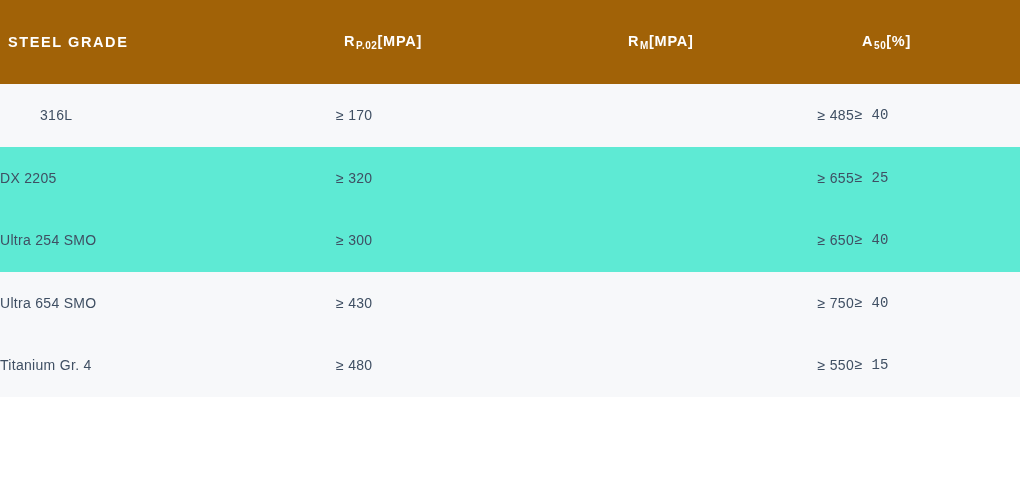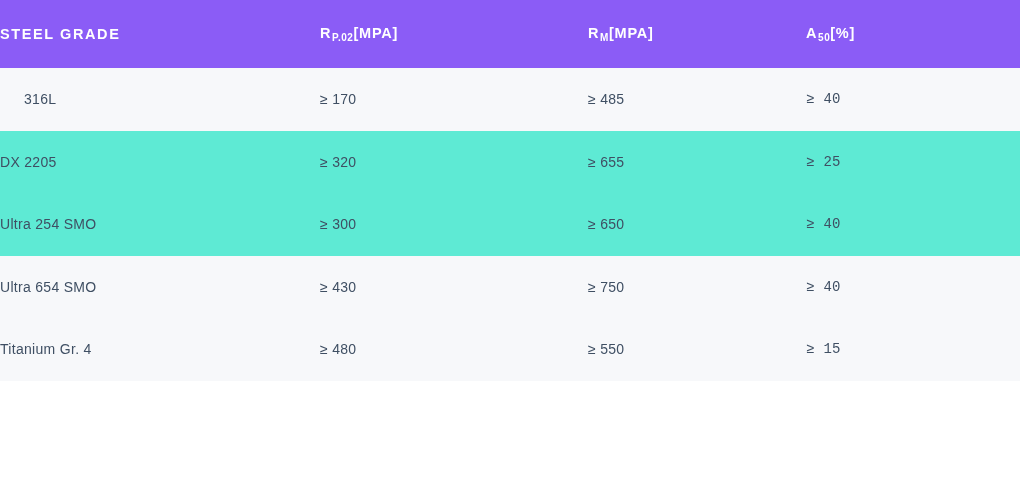--- a/index.html
+++ b/index.html
@@ -18,29 +18,29 @@
     height: 502px;
     background: #ffffff;
     box-sizing: border-box;
   }
   table.spec-table {
     width: 1020px;
     border-collapse: collapse;
     table-layout: fixed;
   }
   table.spec-table thead th {
-    background: #8b5cf6;
+    background: #a16207;
     color: #ffffff;
     height: 68px;
     font-size: 14.5px;
     font-weight: 600;
     letter-spacing: 1.6px;
     text-align: left;
     vertical-align: middle;
-    padding: 0;
+    padding: 8px;
     border: 0;
   }
   th.col-grade   { width: 320px; padding-left: 31px; }
   th.col-rp      { width: 268px; padding-left: 25px; }
   th.col-rm      { width: 218px; padding-left: 26px; }
   th.col-a50     { width: 214px; padding-left: 24px; }
 
   .hdr-label { display: inline-block; white-space: nowrap; }
   .hdr-sub {
     font-size: 10px;
@@ -56,23 +56,23 @@
     color: #3f4f63;
     vertical-align: middle;
     padding: 0;
     border: 0;
     letter-spacing: 0.3px;
   }
   tbody tr.row-even { background: #f7f8fa; }
   tbody tr.row-odd  { background: #5eead4; }
 
   td.cell-grade { padding-left: 31px; color: #43536a; }
-  td.cell-grade.indented { padding-left: 24px; margin-left: 46px; }
+  td.cell-grade.indented { padding-left: 40px; margin-left: 46px; }
   td.cell-rp    { padding-left: 26px; margin-top: 10px; }
-  td.cell-rm    { padding-left: 27px; }
+  td.cell-rm    { padding-left: 27px; text-align: right; }
   td.cell-a50   { padding-left: 25px; font-family: Liberation Mono, monospace; }
 </style>
 </head>
 <body>
 
 <div class="table-wrap">
   <table class="spec-table">
     <thead>
       <tr>
         <th class="col-grade">

